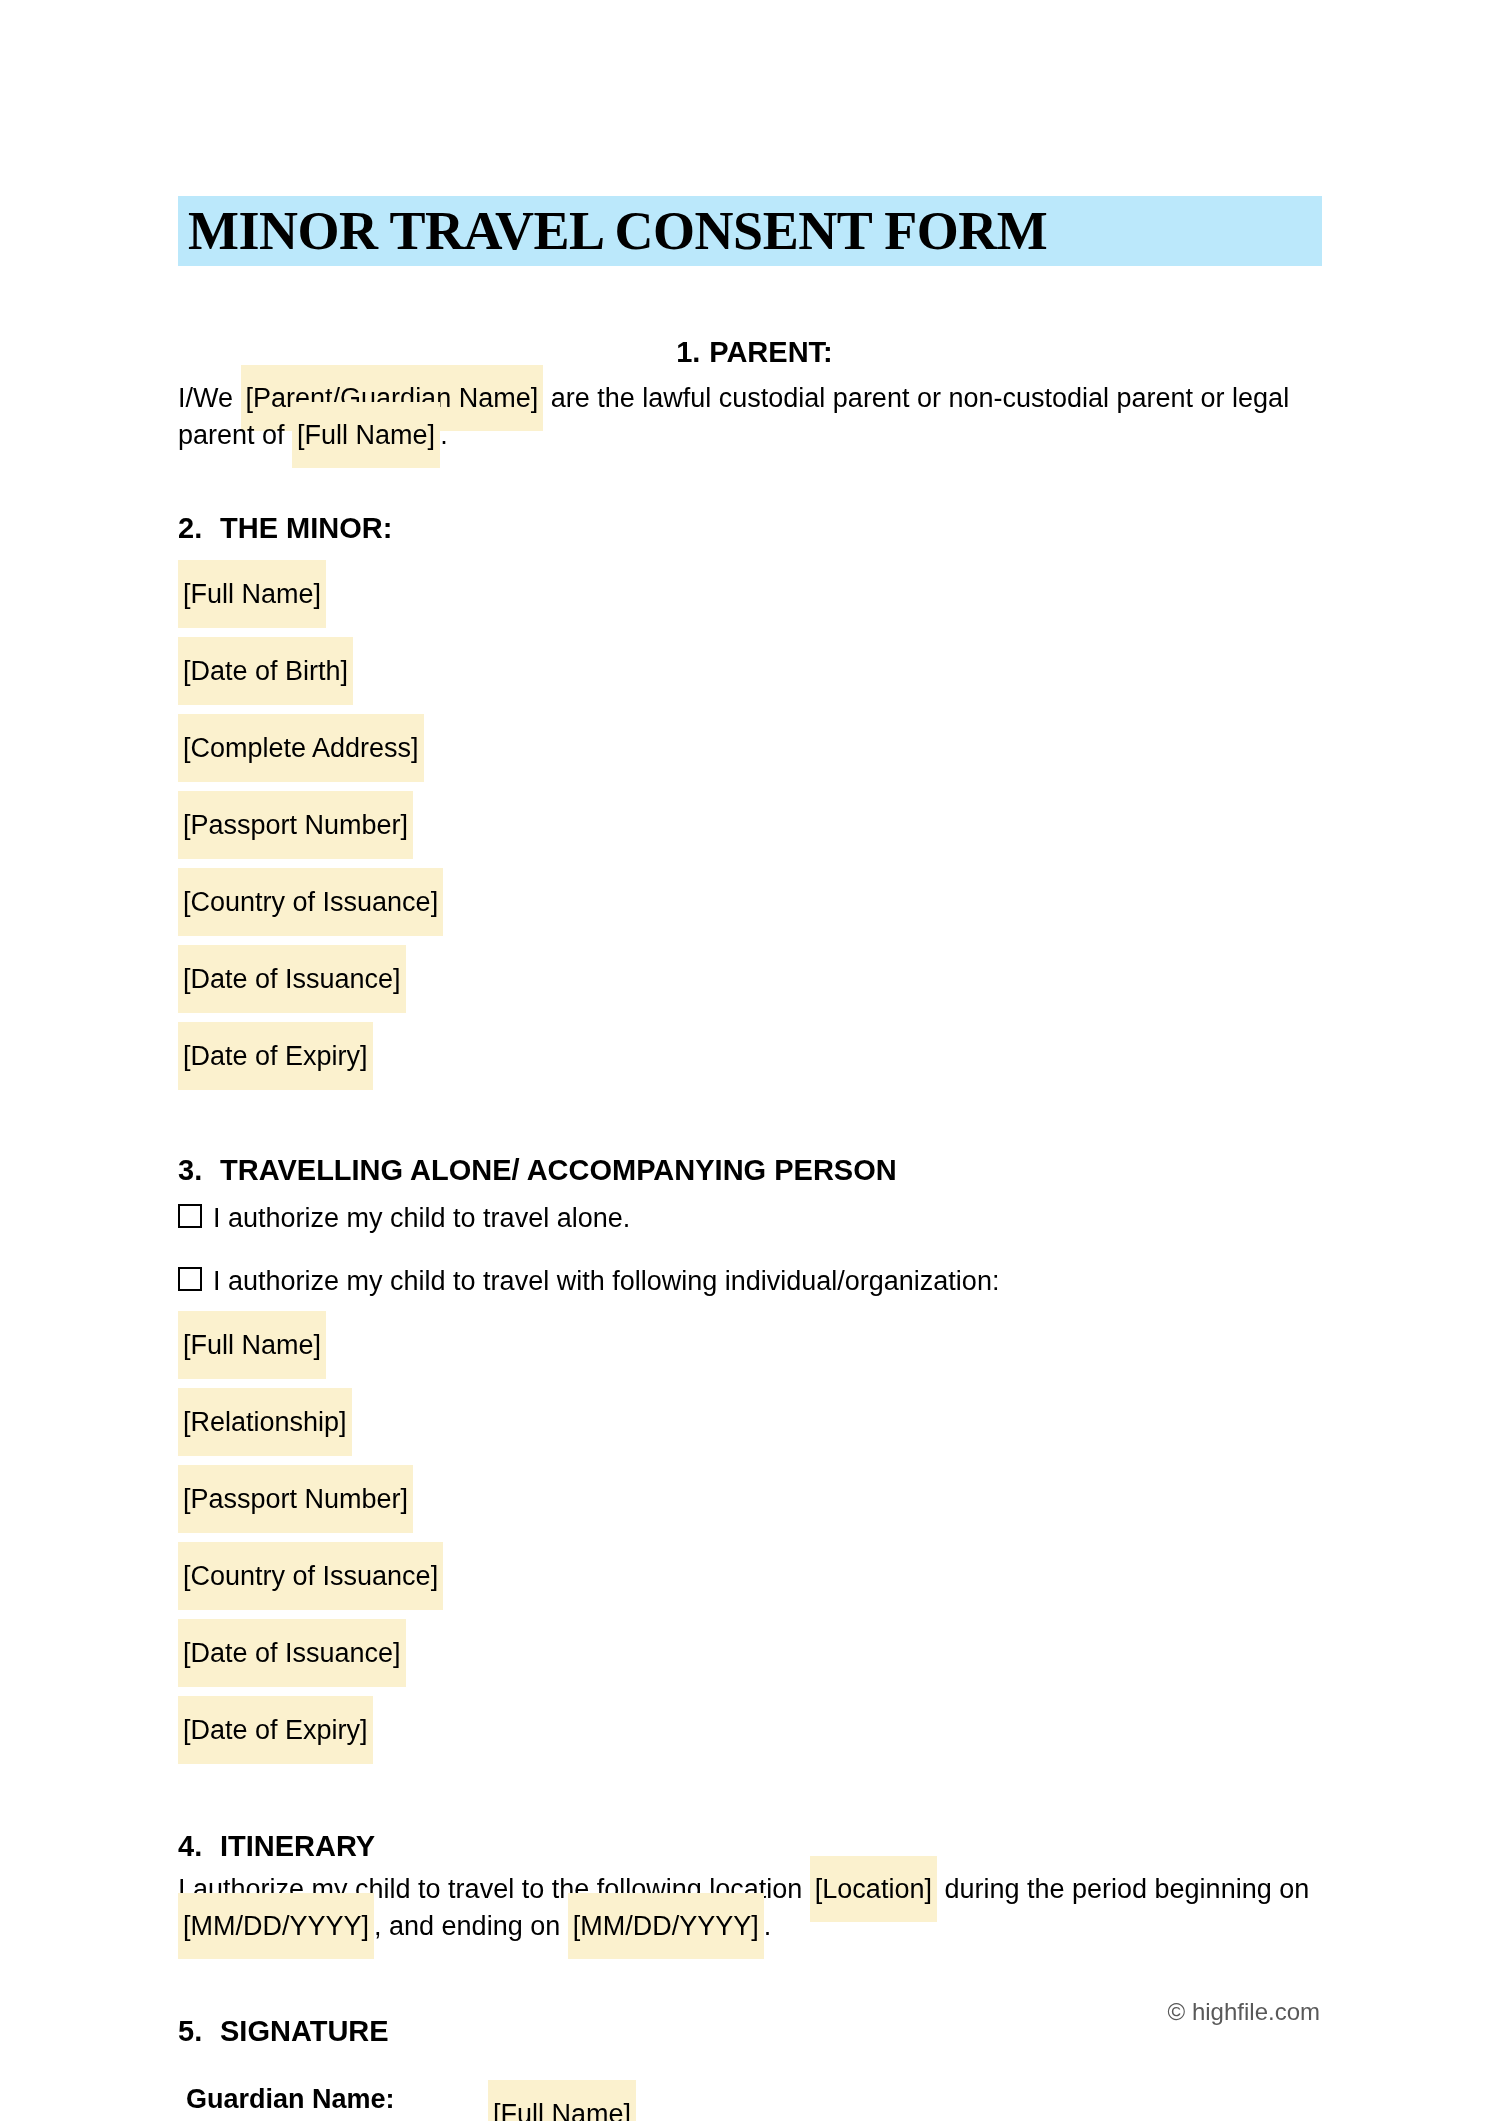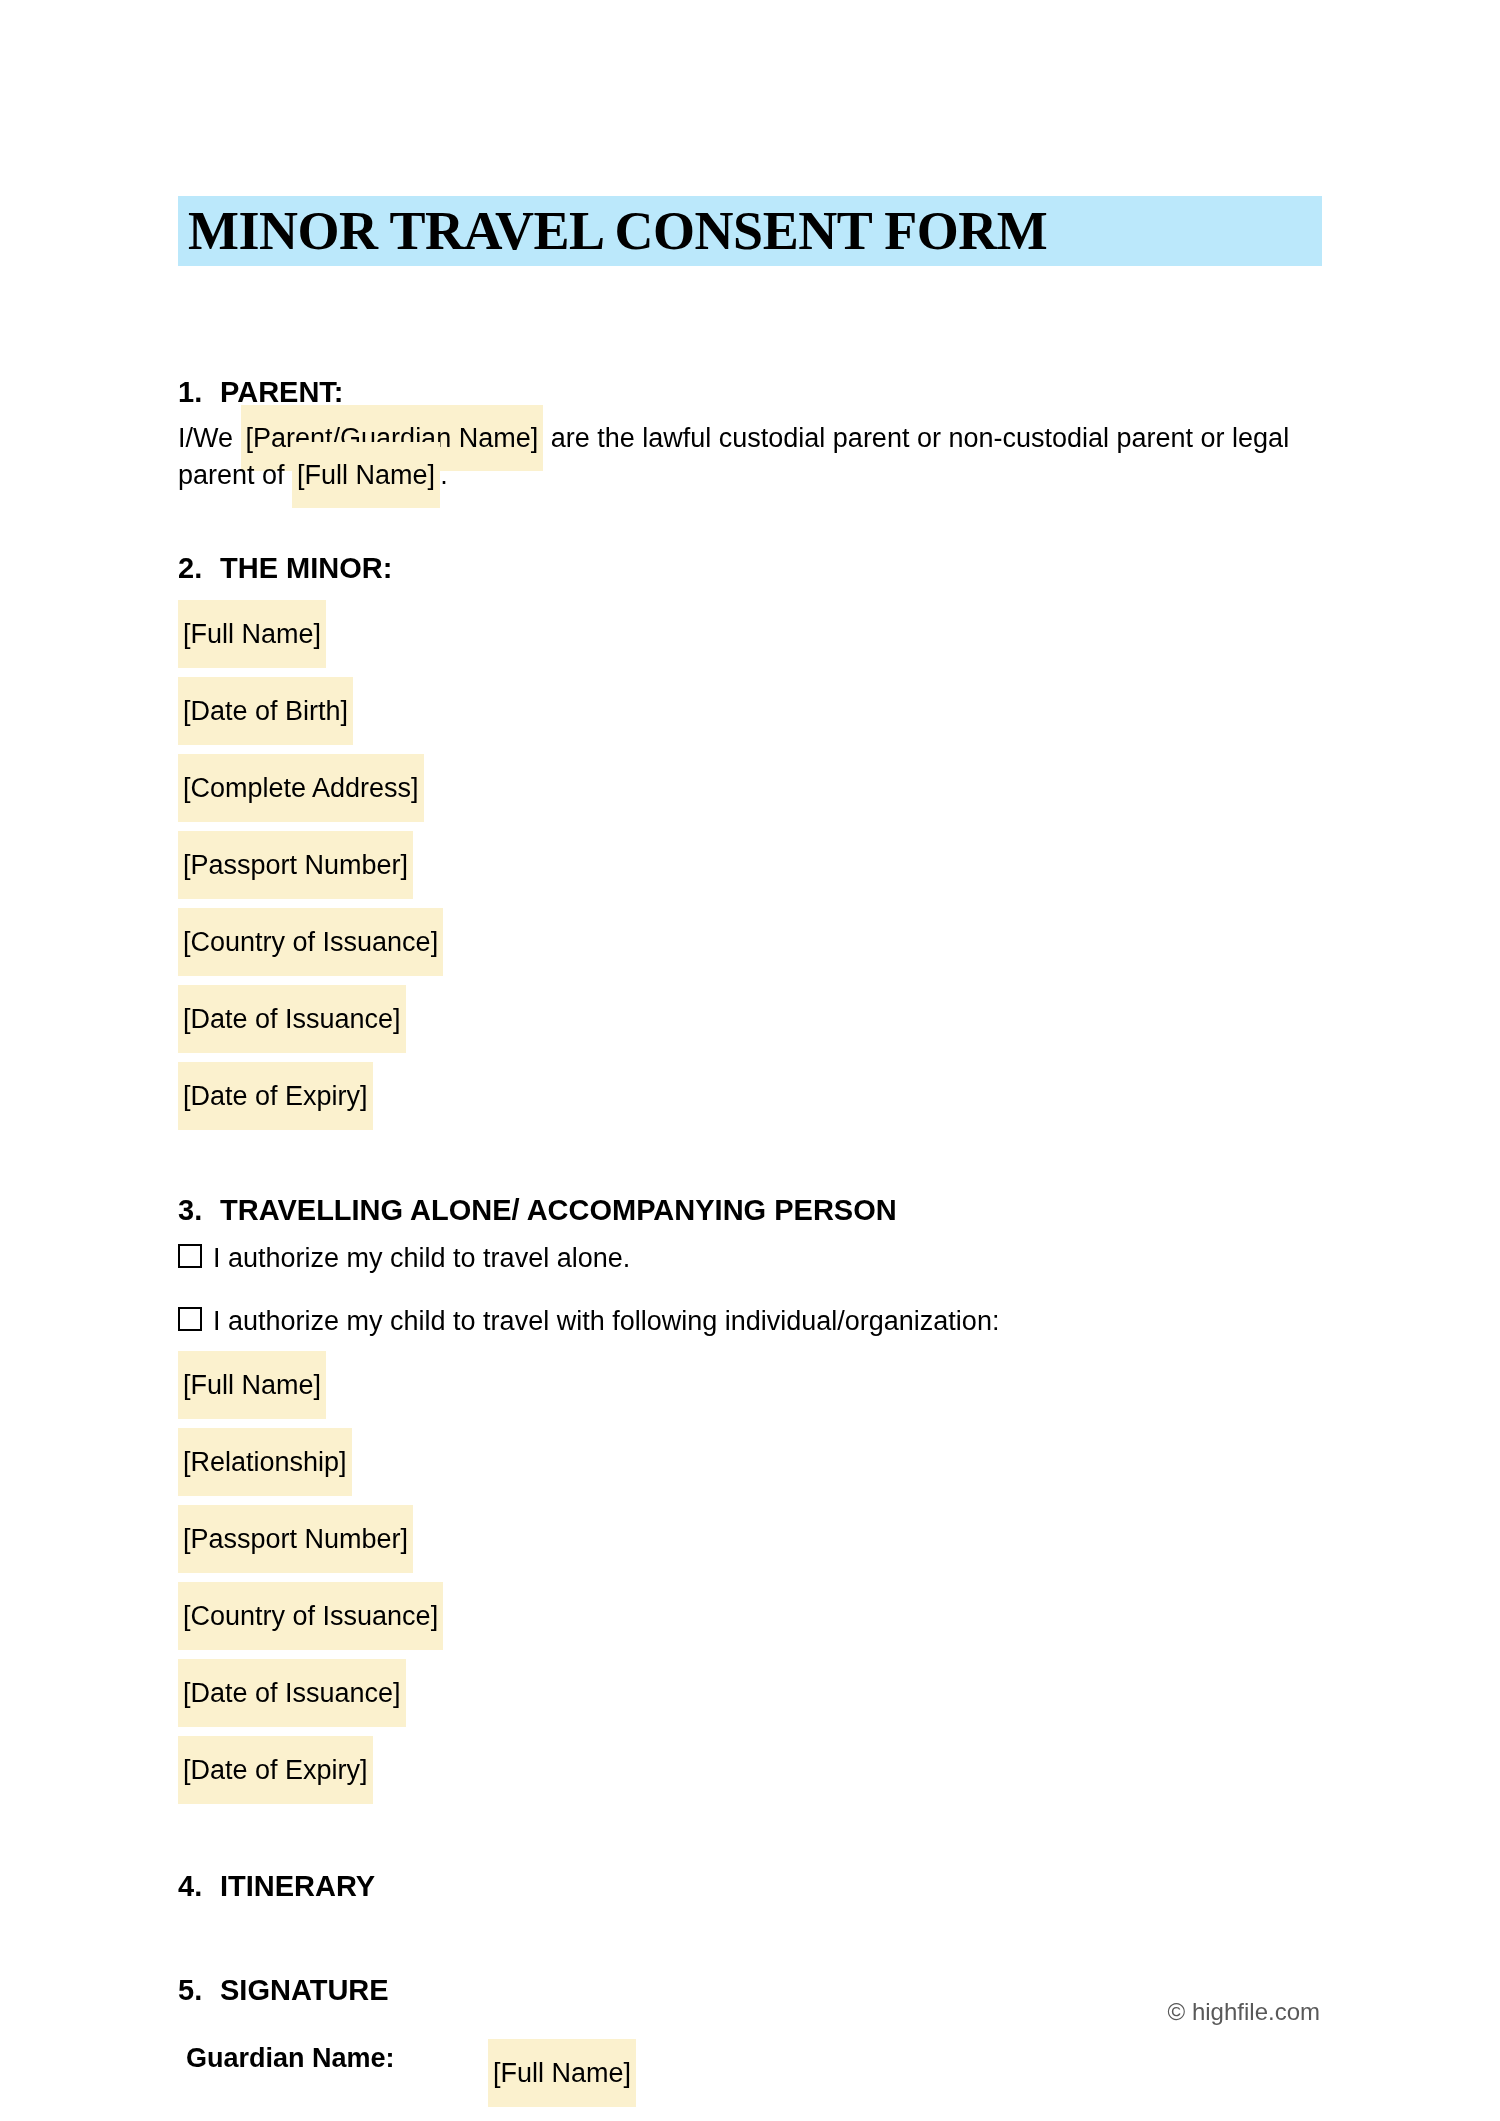--- a/index.html
+++ b/index.html
@@ -34,21 +34,21 @@
   .sec-heading {
     font-weight: bold;
     font-size: 29px;
     line-height: 36px;
     color: #000000;
   }
   .sec-num {
     display: inline-block;
     width: 42px;
   }
-  .h1-parent   { margin-top: 108px; }
+  .h1-parent   { margin-top: 68px; text-align: center; }
   .para {
     font-size: 27px;
     line-height: 37px;
     margin-top: 10px;
   }
   .h2-minor    { margin-top: 56px; }
   .fields { margin-top: 14px; }
   .field-line { margin-bottom: 9px; }
   .hl {
     background: #fbf1ce;
@@ -160,20 +160,23 @@
     <div class="field-line"><span class="hl">[Relationship]</span></div>
     <div class="field-line"><span class="hl">[Passport Number]</span></div>
     <div class="field-line"><span class="hl">[Country of Issuance]</span></div>
     <div class="field-line"><span class="hl">[Date of Issuance]</span></div>
     <div class="field-line"><span class="hl">[Date of Expiry]</span></div>
   </div>
 
   <div class="sec-heading h4-itin">
     <span class="sec-num">4.</span><span>ITINERARY</span>
   </div>
+  <div class="para itin">
+    <span>I authorize my child to travel to the following location </span><span class="hl">[Location]</span><span> during the period beginning on </span><span class="hl">[MM/DD/YYYY]</span><span>, and ending on </span><span class="hl">[MM/DD/YYYY]</span><span>.</span>
+  </div>
 
   <div class="sec-heading h5-sig">
     <span class="sec-num">5.</span><span>SIGNATURE</span>
   </div>
   <div class="sig-table">
     <div class="sig-row">
       <div class="sig-label">Guardian Name:</div>
       <div class="sig-value"><span class="hl">[Full Name]</span></div>
     </div>
     <div class="sig-row">

